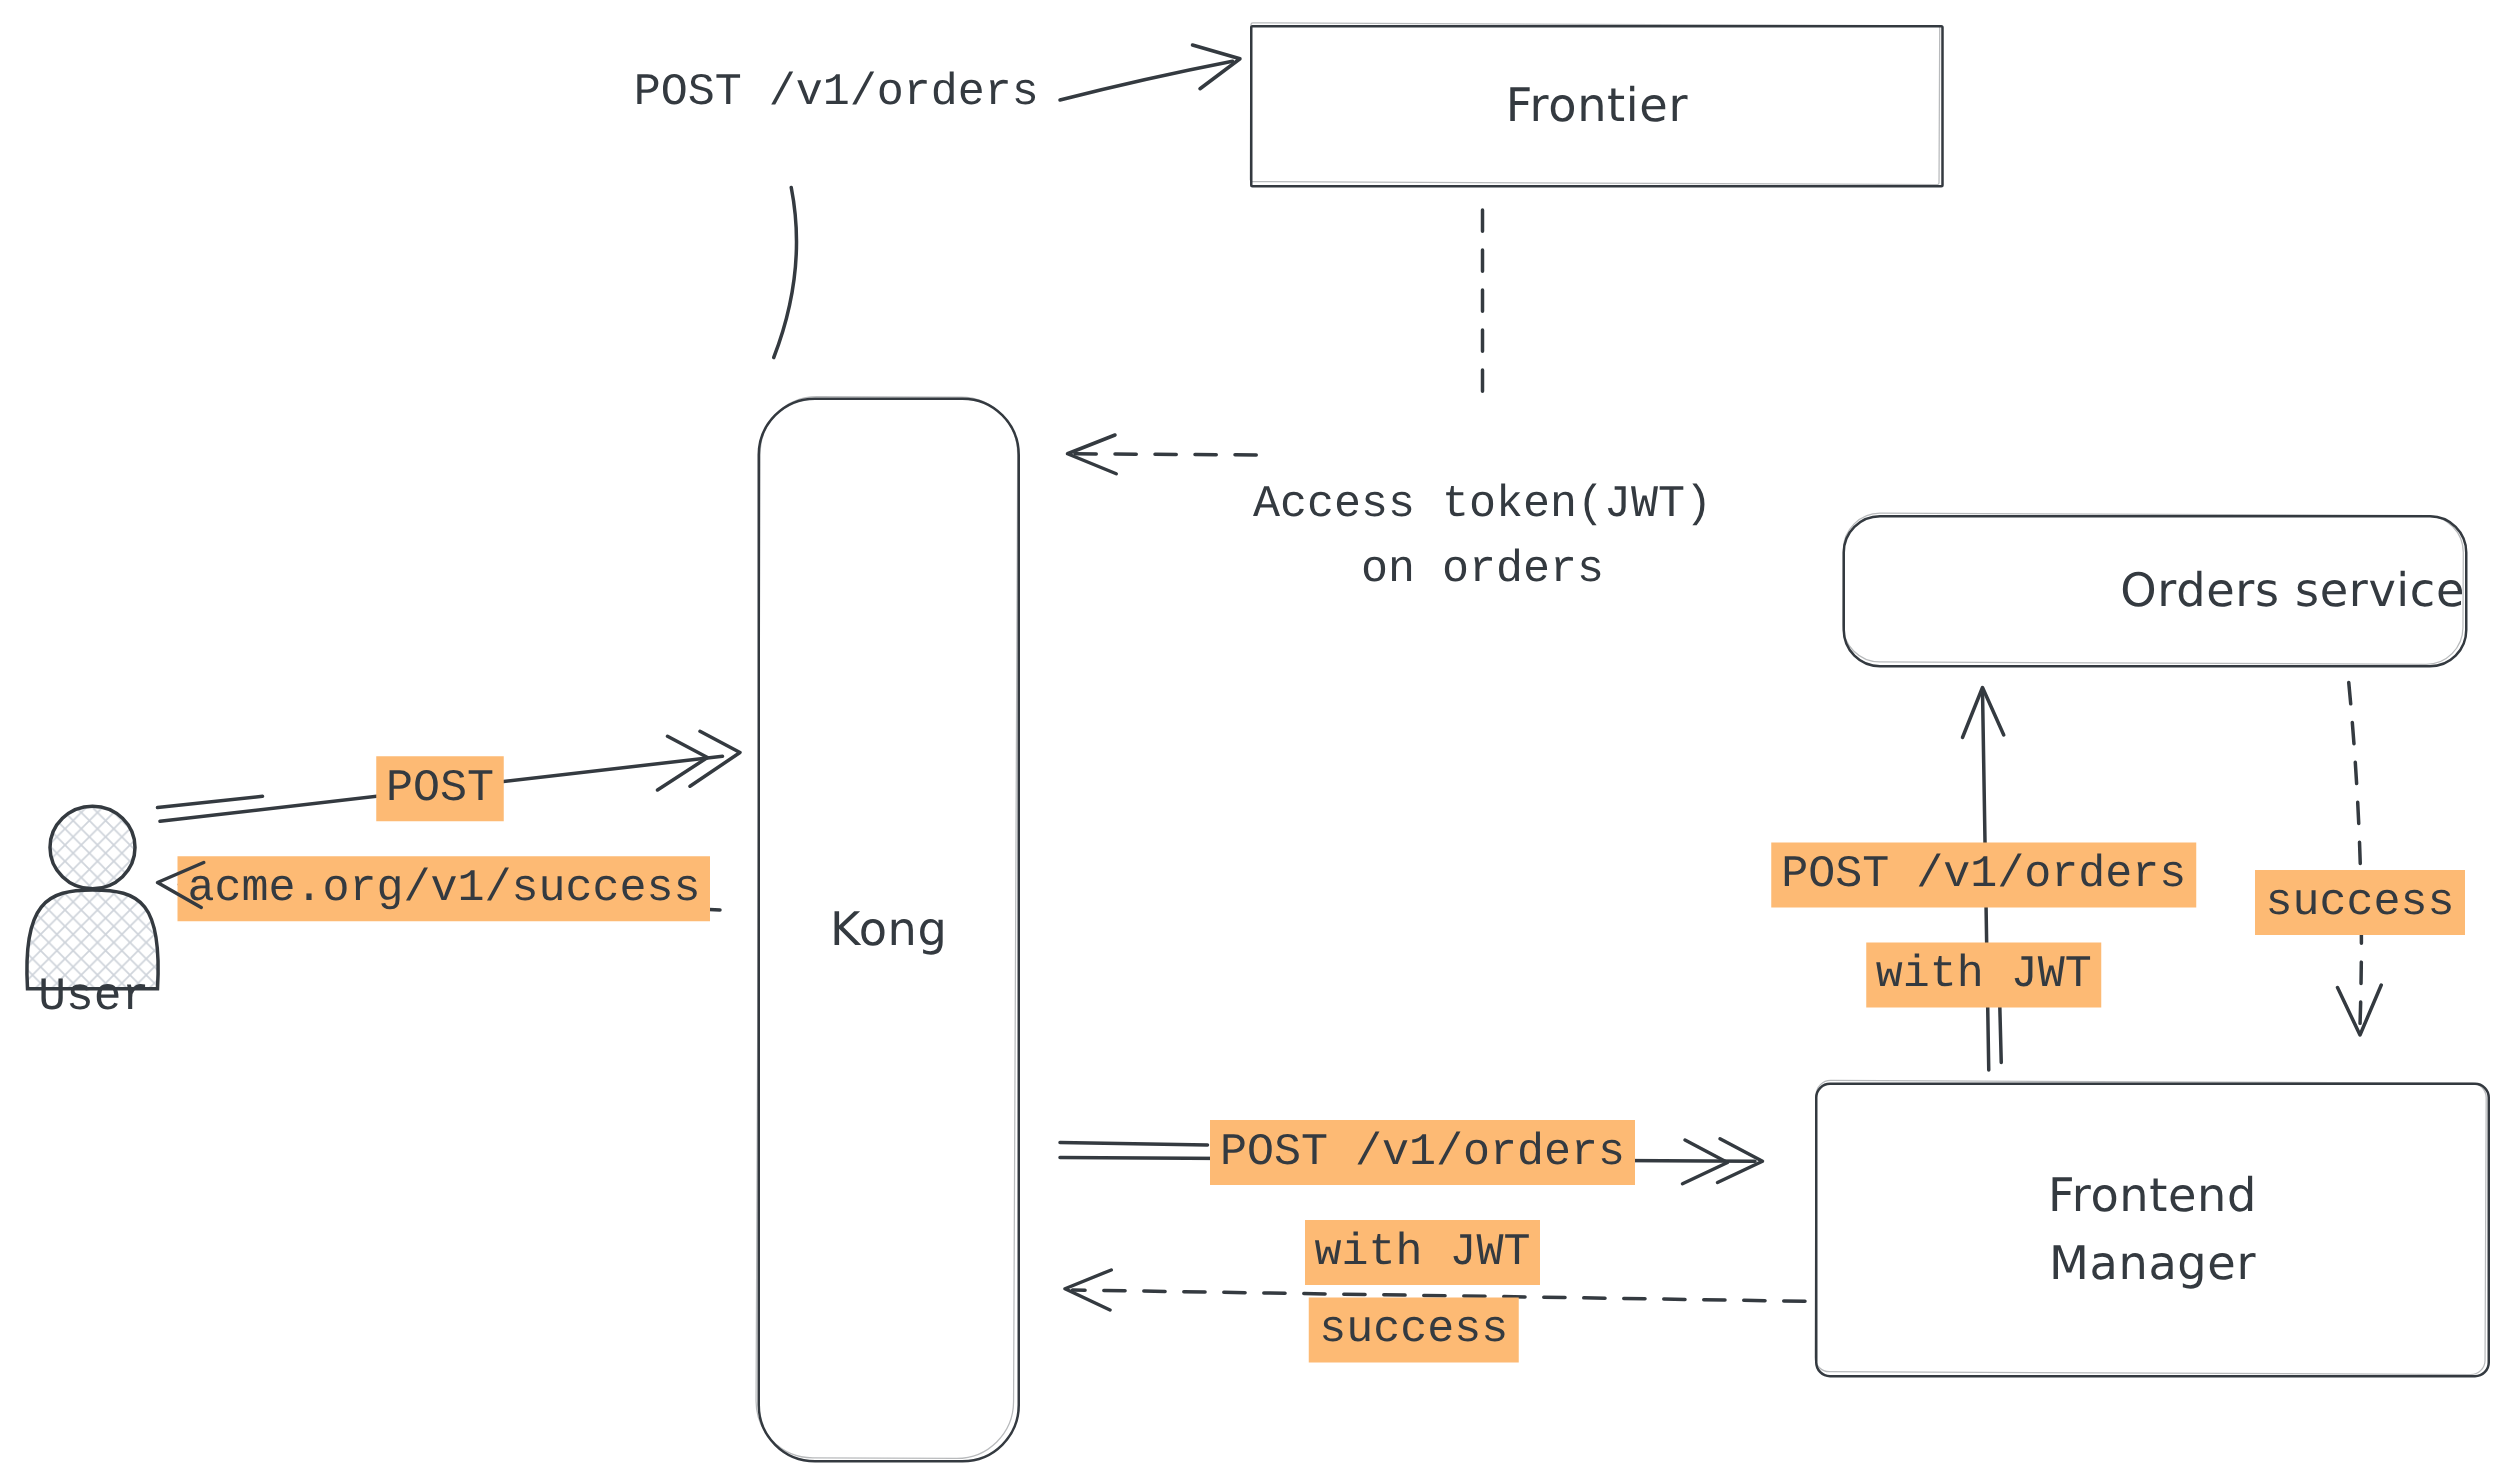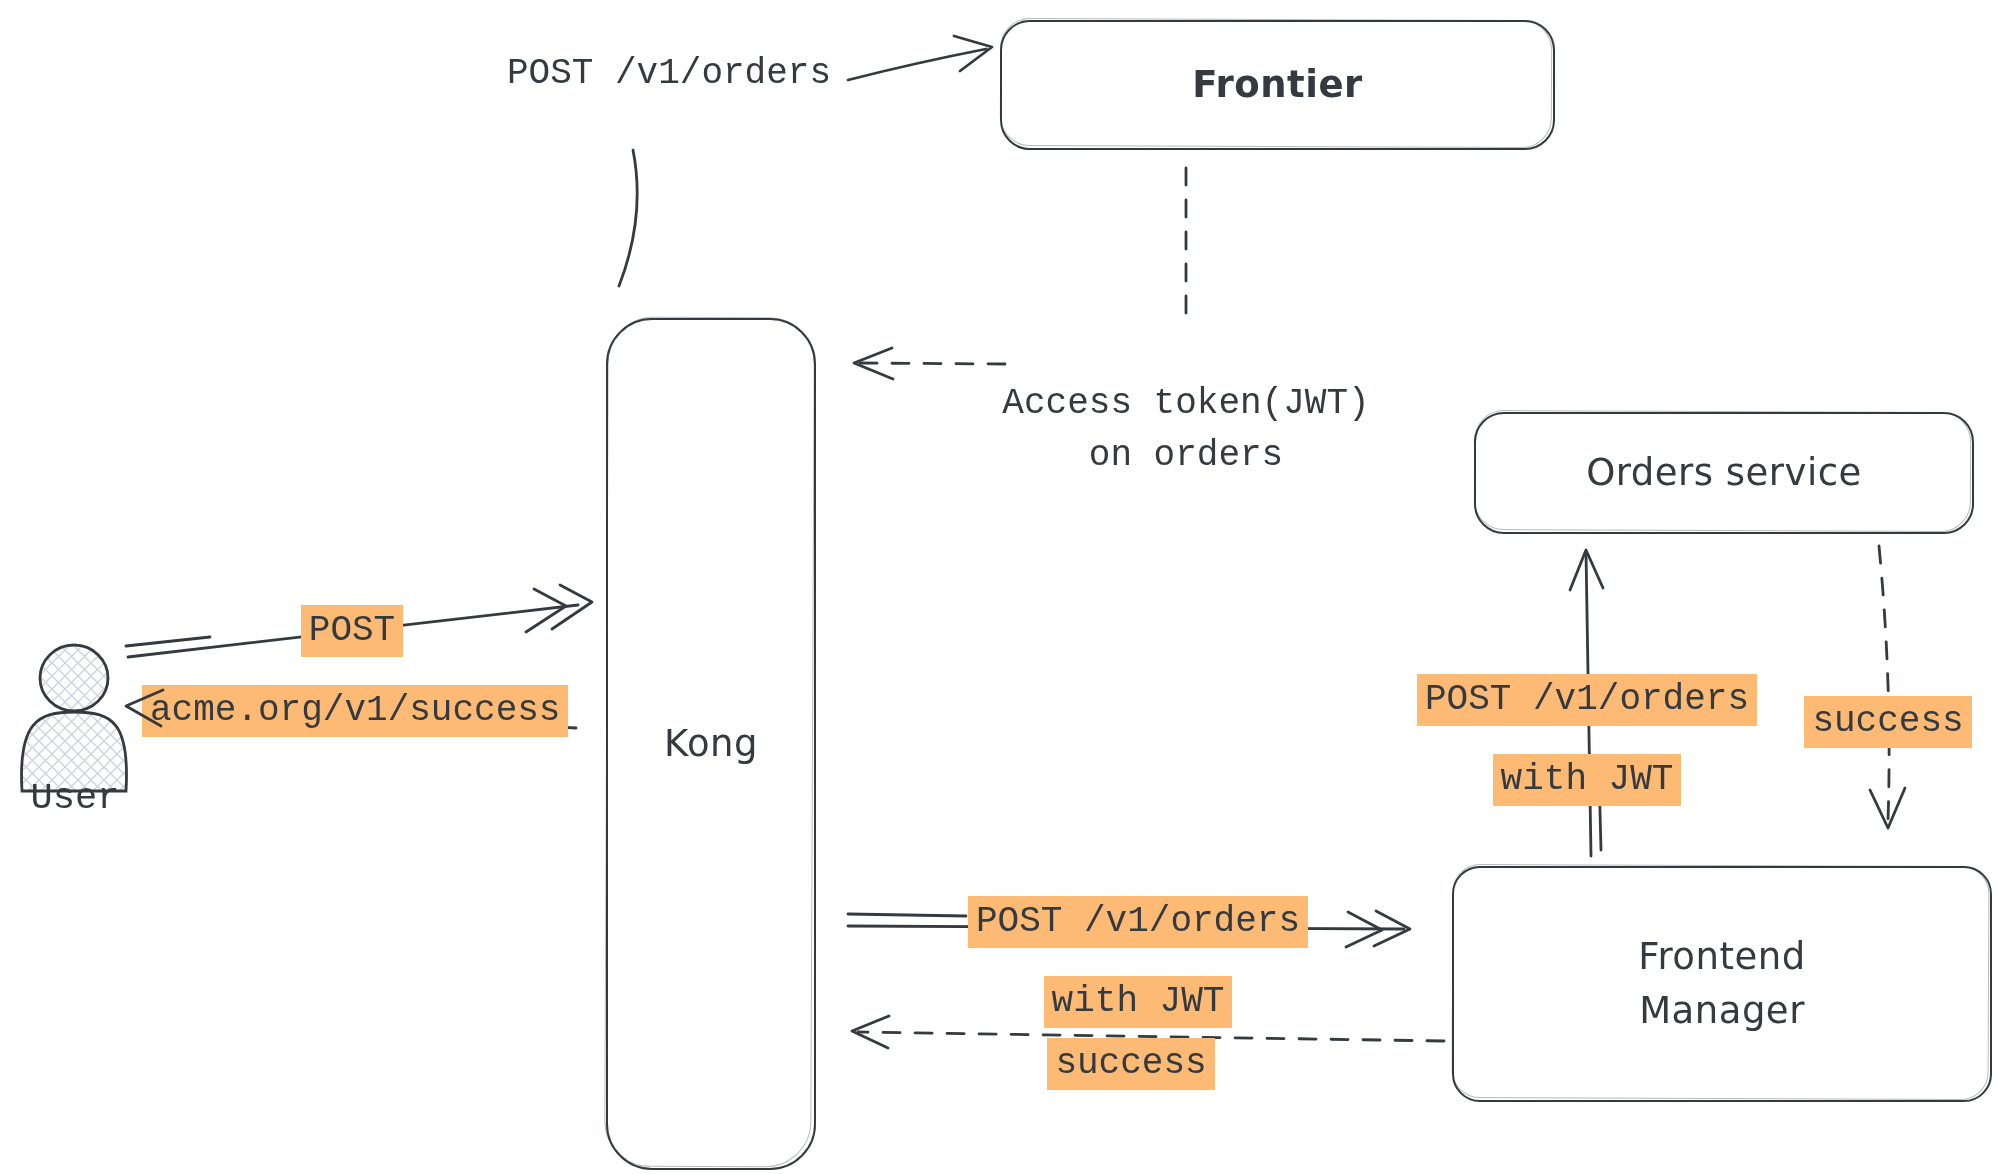--- a/index.html
+++ b/index.html
@@ -28,24 +28,24 @@
     position:absolute; z-index:2; background:#fff;
     border:2.8px solid var(--ink,#343a40);
     display:flex; flex-direction:column; align-items:center; justify-content:center;
     font-size:37px; letter-spacing:.5px; text-align:center; line-height:1.45;
   }
   .node::after {
     content:""; position:absolute; inset:-3px 1px 1px -2px;
     border:1.5px solid rgba(52,58,64,.35); border-radius:inherit;
     transform:rotate(.25deg); pointer-events:none;
   }
-  #frontier { left:1000px; top:20px;  width:555px; height:130px; border-radius:30px;font-weight:bold; }
+  #frontier { left:1000px; top:20px;  width:555px; height:130px; border-radius:2px; }
   #kong     { left:606px;  top:318px; width:210px; height:852px; border-radius:46px; }
-  #orders   { left:1474px; top:412px; width:500px; height:122px; border-radius:30px; }
-  #fm       { left:1452px; top:866px; width:540px; height:236px; border-radius:28px; }
+  #orders   { left:1474px; top:412px; width:500px; height:122px; border-radius:30px;align-items:flex-end; }
+  #fm       { left:1452px; top:866px; width:540px; height:236px; border-radius:12px; }
 
   .edge-label {
     position:absolute; z-index:3; text-align:center;
     font-size:36px; line-height:1.45;font-family:Liberation Mono, monospace;
   }
   .edge-label span { display:inline-block; }
   .occlude span { background:#fdba74; padding:0 8px;margin-top:28px; }
 
   #lbl-kong-frontier { left:474px;  top:48px;   width:390px; }
   #lbl-frontier-kong { left:966px;  top:332px;  width:440px;margin-top:46px; }

